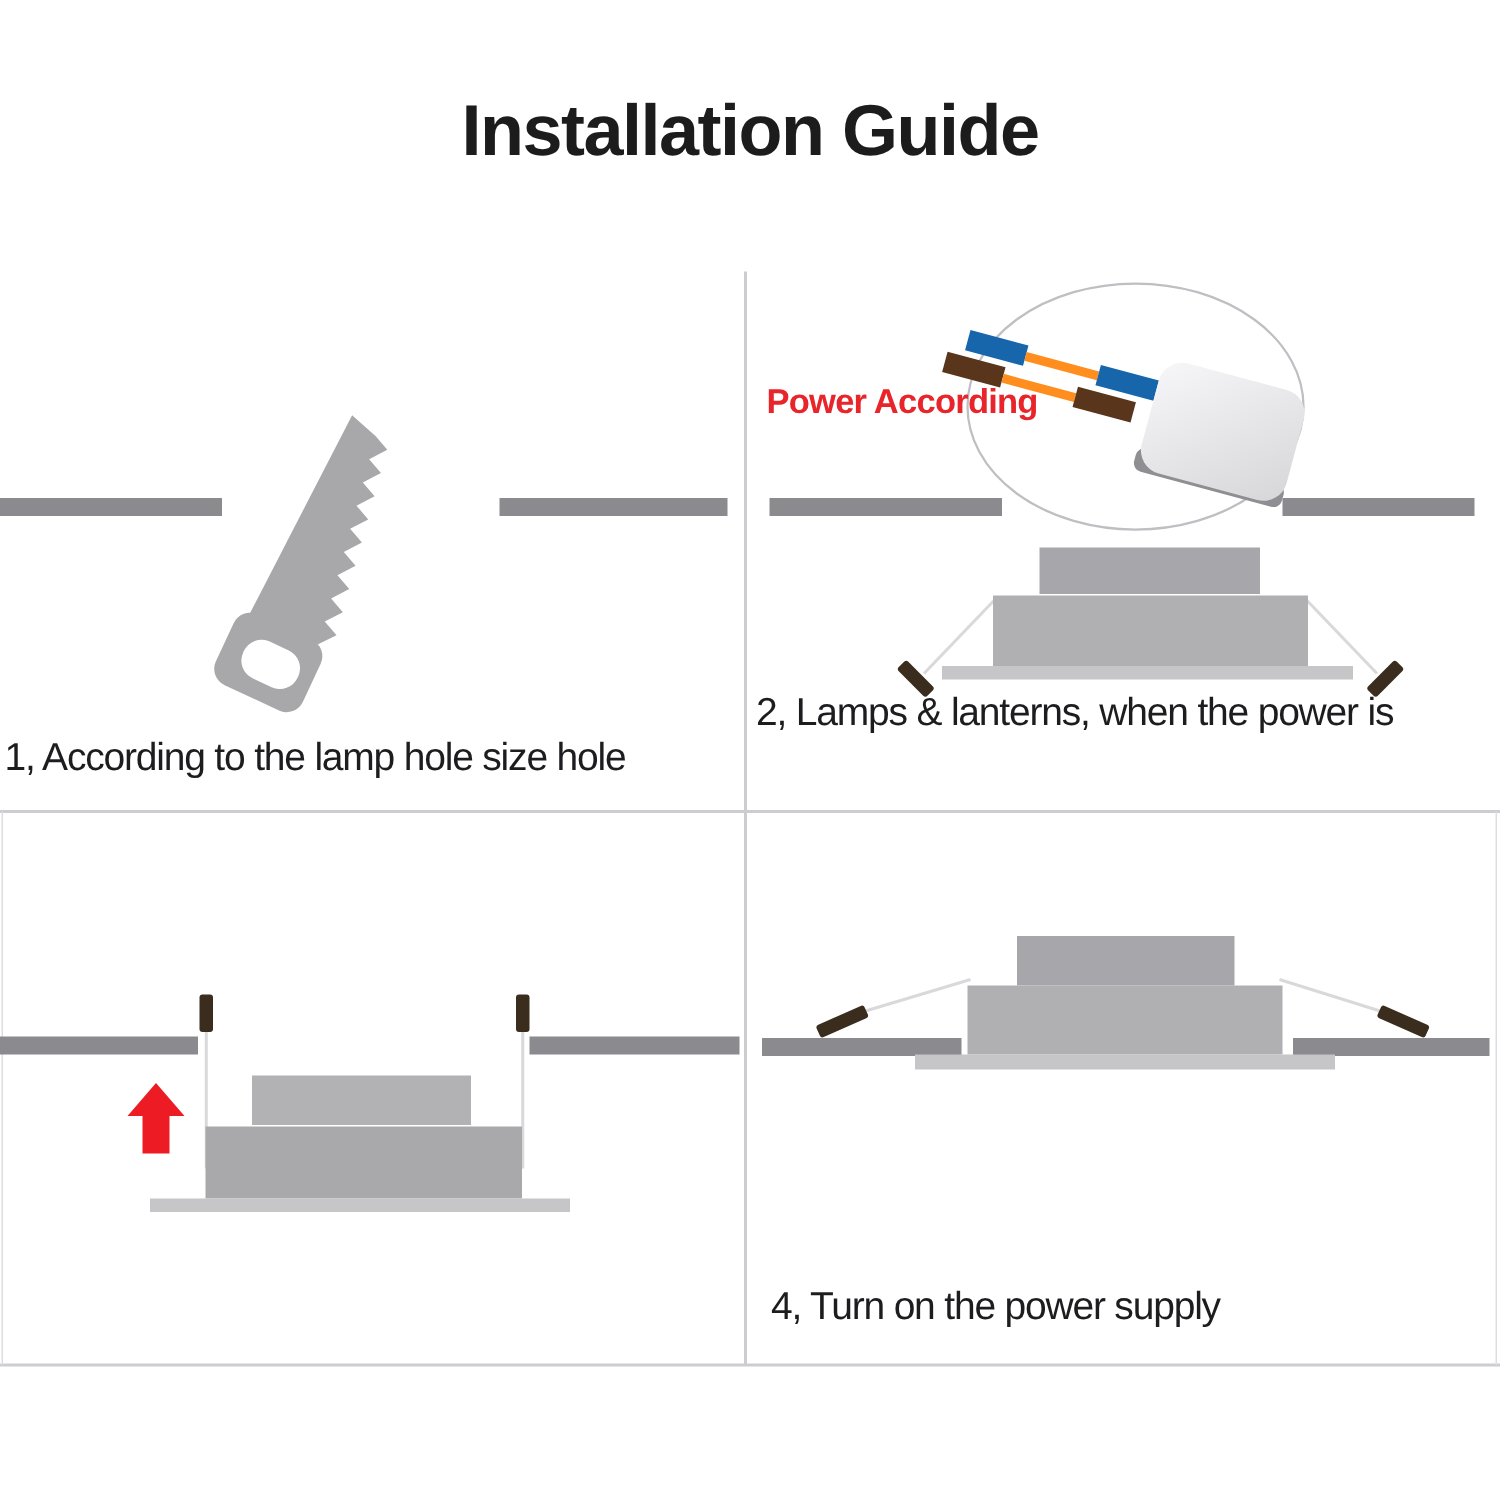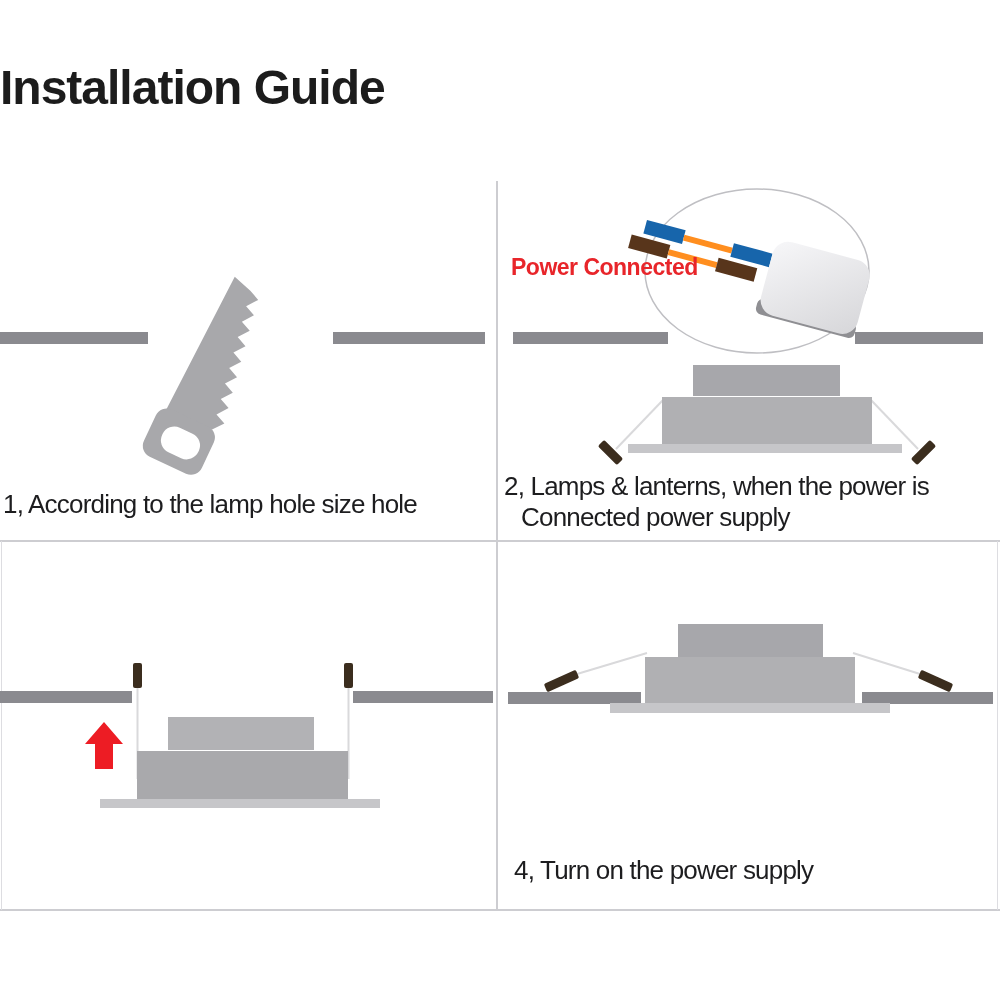--- a/index.html
+++ b/index.html
@@ -1,40 +1,40 @@
 <!DOCTYPE html>
 <html><head>
 <meta charset="utf-8">
 <style>
   html,body{margin:0;padding:0;background:#ffffff;}
   .page{
     position:relative;width:1000px;height:1000px;background:#ffffff;
     font-family:"Liberation Sans",sans-serif;overflow:hidden;
   }
   .title{
-    position:absolute;left:0;right:0;top:60px;text-align:left;
+    position:absolute;left:0;right:0;top:60px;text-align:center;
     font-size:48px;font-weight:600;letter-spacing:-1px;color:#1c1c1c;
   }
   .divider{position:absolute;background:#cdcdd1;}
   .div-v{left:496px;top:181px;width:2px;height:729px;}
   .div-h{left:0;top:540px;width:1000px;height:2px;}
   .div-b{left:0;top:909px;width:1000px;height:2px;}
   .edge{position:absolute;background:#dddde1;width:1px;top:541px;height:369px;}
   .edge-l{left:1px;} .edge-r{left:997px;}
   .panel-svg{position:absolute;display:block;}
   .svg-p1{left:0;top:180px;}
   .svg-p2{left:497px;top:180px;}
   .svg-p3{left:0;top:541px;}
   .svg-p4{left:497px;top:541px;}
   .caption{
     position:absolute;color:#1d1d1f;font-size:26px;letter-spacing:-0.8px;
     white-space:nowrap;font-weight:500;
   }
   .cap1{left:3px;top:489px;}
-  .cap2{left:504px;top:471px;line-height:31px;}
+  .cap2{left:504px;top:459px;line-height:31px;text-align:center;}
   .cap2 .l2{display:block;padding-left:17px;}
   .cap3{left:8px;top:852px;}
   .cap4{left:514px;top:855px;text-align:center;}
   .power-label{
     position:absolute;left:511px;top:254px;color:#e8252a;
     font-size:23px;font-weight:bold;letter-spacing:-0.5px;white-space:nowrap;
   }
 </style>
 </head>
 <body>
@@ -110,25 +110,24 @@
     <rect x="365" y="151" width="131" height="12" fill="#8a8a8f"></rect>
     <line x1="80" y1="133" x2="150" y2="112" stroke="#d9d9db" stroke-width="2"></line>
     <rect x="47" y="135.5" width="35" height="9" rx="2" fill="#3b2d1e" transform="rotate(-24 64.5 140)"></rect>
     <line x1="423" y1="133" x2="356" y2="112" stroke="#d9d9db" stroke-width="2"></line>
     <rect x="421" y="135.5" width="35" height="9" rx="2" fill="#3b2d1e" transform="rotate(24 438.5 140)"></rect>
     <rect x="181" y="83" width="145" height="33" fill="#a7a7ab"></rect>
     <rect x="148" y="116" width="210" height="46" fill="#b0b0b3"></rect>
     <rect x="113" y="162" width="280" height="10" fill="#c6c6c9"></rect>
   </svg>
 
-  <div class="power-label">Power Connected</div>
+  <div class="power-label">Power According</div>
 
   <div class="caption cap1">1, According to the lamp  hole size hole</div>
 
   <div class="caption cap2">
     <span class="l1">2, Lamps &amp; lanterns, when the power is</span>
-    <span class="l2">Connected power supply</span>
   </div>
 
 
   <div class="caption cap4">4, Turn on the power supply</div>
 
 </div>
 
 </body></html>

